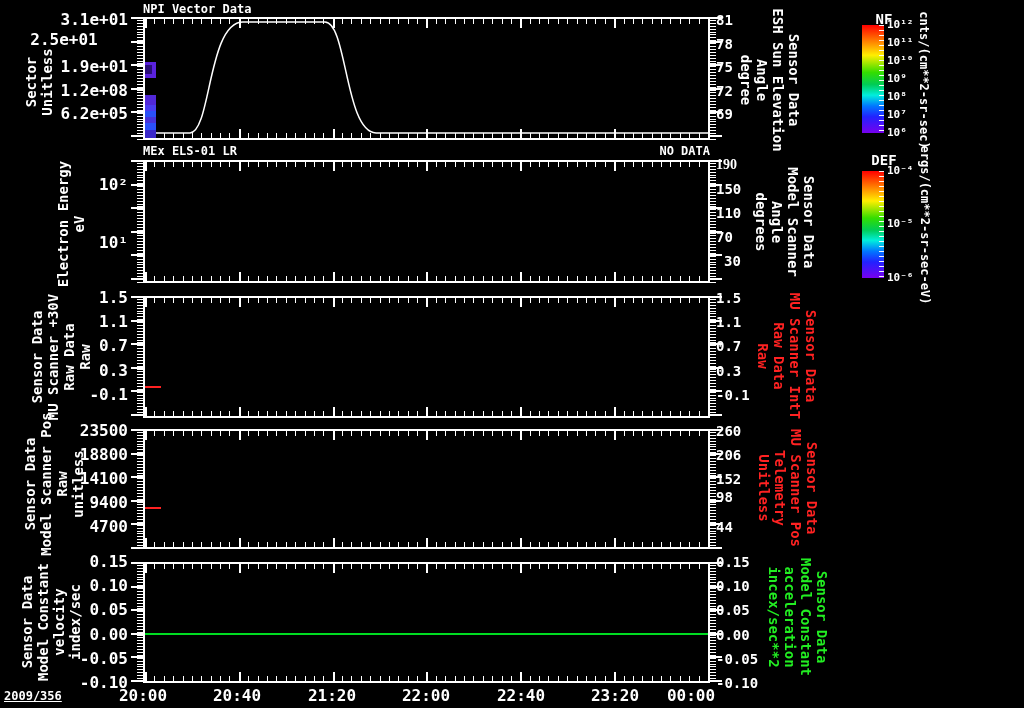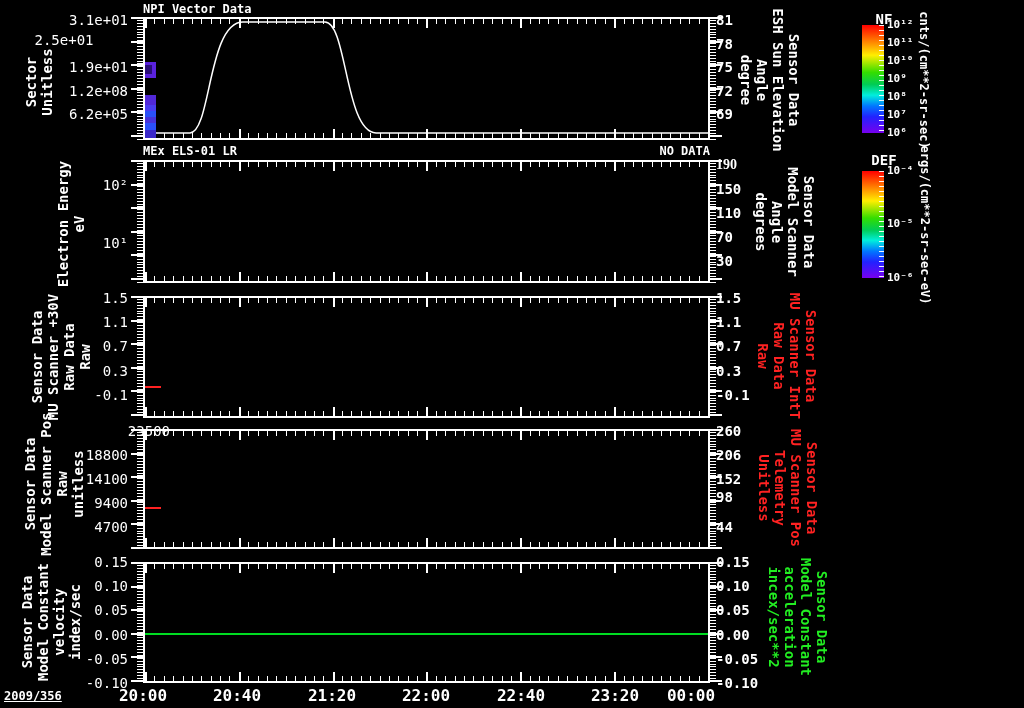--- a/index.html
+++ b/index.html
@@ -19,21 +19,21 @@
   .comb.l{background-image:
       repeating-linear-gradient(180deg,#fff 0 2px,transparent 2px 23.6px),
       repeating-linear-gradient(180deg,#fff 0 1px,transparent 1px 2.9px);
     background-size:12px 100%,6px 100%;
     background-position:left top,right top;}
   .comb.r{background-image:
       repeating-linear-gradient(180deg,#fff 0 2px,transparent 2px 23.6px),
       repeating-linear-gradient(180deg,#fff 0 1px,transparent 1px 2.9px);
     background-size:12px 100%,6px 100%;
     background-position:left top,left top;}
-  .lt{position:absolute;left:0;width:128px;text-align:right;font-weight:normal;font-size:14px;
+  .lt{position:absolute;left:0;width:128px;text-align:right;font-weight:bold;font-size:16px;
       line-height:16px;height:16px;white-space:nowrap;}
   .rt{position:absolute;left:716px;width:72px;text-align:left;font-weight:bold;font-size:14px;
       line-height:16px;height:16px;white-space:nowrap;}
   .vl{position:absolute;display:flex;flex-direction:column;align-items:center;justify-content:center;
       font-weight:bold;font-size:14px;line-height:16px;white-space:nowrap;text-align:center;}
   .vl.ccw{transform:rotate(-90deg);}
   .vl.cw{transform:rotate(90deg);}
   .red{color:#ff2222;}
   .grn{color:#22ee22;}
   .xt{position:absolute;top:687px;width:80px;text-align:center;font-weight:bold;font-size:16px;line-height:18px;}
@@ -98,35 +98,35 @@
   <span class="rt" style="top:83px;">72</span>
   <span class="rt" style="top:106px;">69</span>
 
   <span class="lt" style="top:177px;">10²</span>
   <span class="lt" style="top:235px;">10¹</span>
 
   <span class="rt" style="top:157px;font-family:Liberation Serif, serif;">190</span>
   <span class="rt" style="top:181px;">150</span>
   <span class="rt" style="top:205px;">110</span>
   <span class="rt" style="top:229px;">70</span>
-  <span class="rt" style="top:253px;">30</span>
+  <span class="rt" style="top:253px;margin-left:8px;">30</span>
 
   <span class="lt" style="top:290px;">1.5</span>
   <span class="lt" style="top:314px;">1.1</span>
   <span class="lt" style="top:338px;">0.7</span>
   <span class="lt" style="top:363px;">0.3</span>
   <span class="lt" style="top:387px;">-0.1</span>
 
   <span class="rt" style="top:290px;">1.5</span>
   <span class="rt" style="top:314px;">1.1</span>
   <span class="rt" style="top:338px;">0.7</span>
   <span class="rt" style="top:363px;">0.3</span>
   <span class="rt" style="top:387px;">-0.1</span>
 
-  <span class="lt" style="top:423px;padding-left:42px;">23500</span>
+  <span class="lt" style="top:423px;">23500</span>
   <span class="lt" style="top:447px;">18800</span>
   <span class="lt" style="top:471px;">14100</span>
   <span class="lt" style="top:495px;">9400</span>
   <span class="lt" style="top:519px;">4700</span>
 
   <span class="rt" style="top:423px;">260</span>
   <span class="rt" style="top:447px;">206</span>
   <span class="rt" style="top:471px;">152</span>
   <span class="rt" style="top:489px;">98</span>
   <span class="rt" style="top:519px;">44</span>

